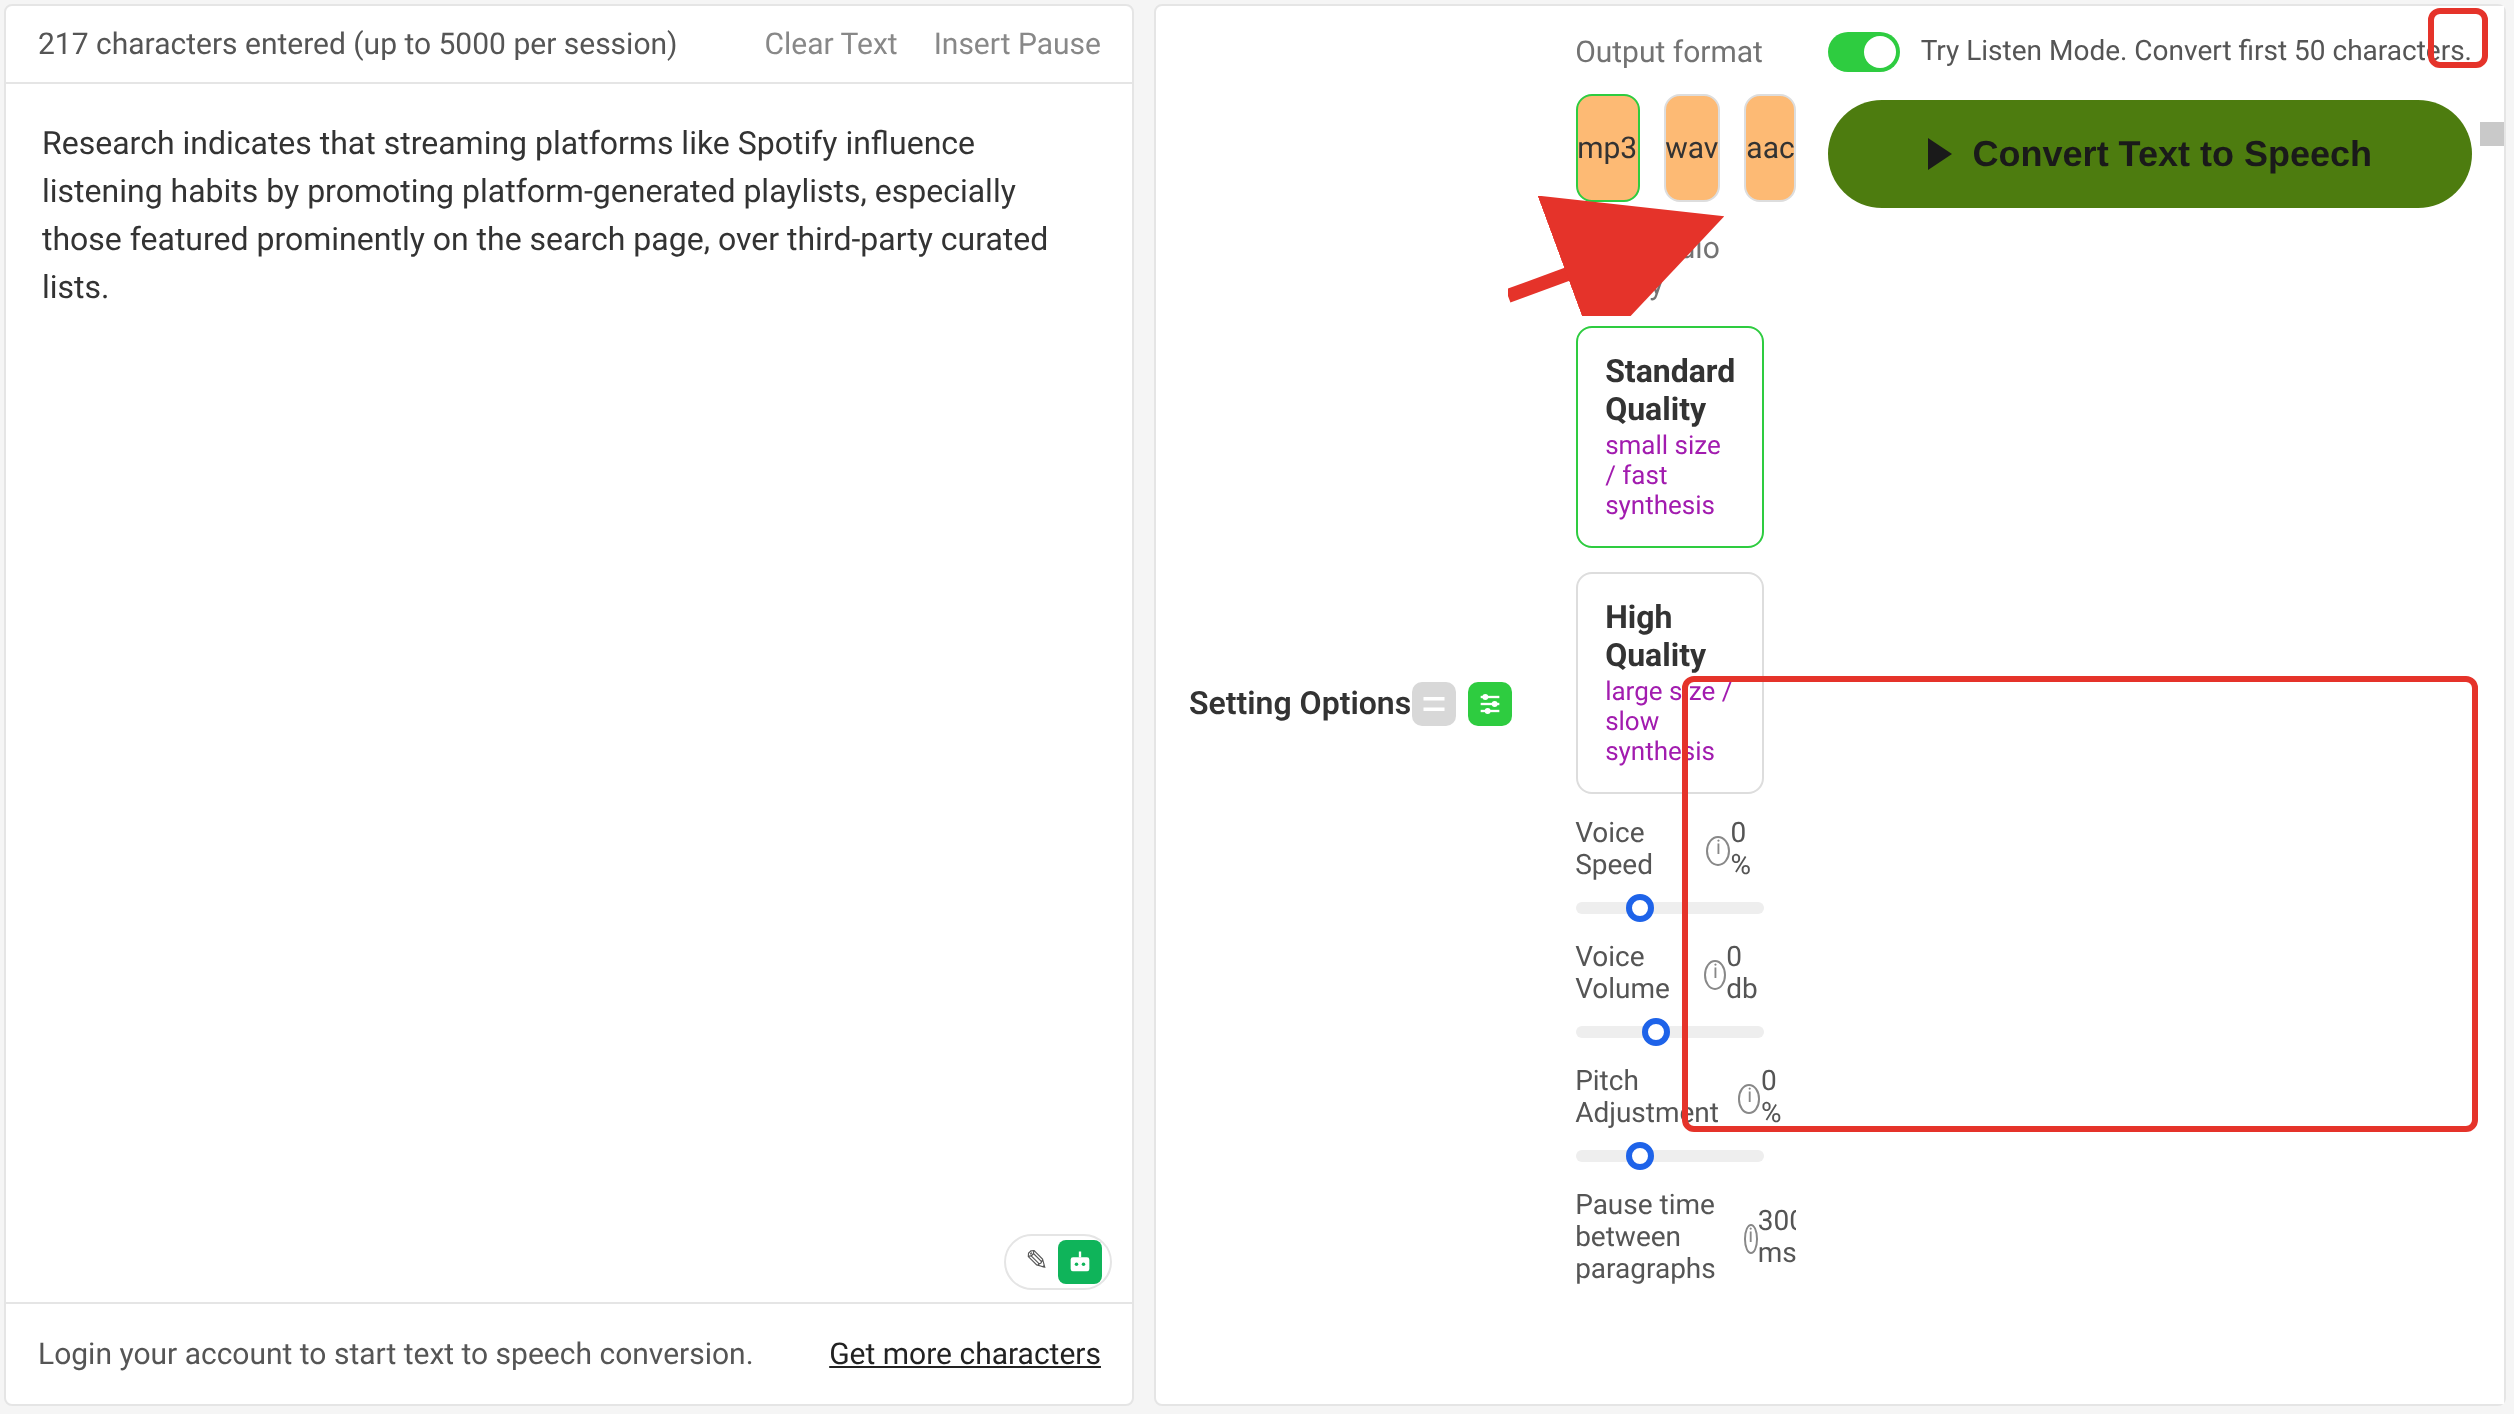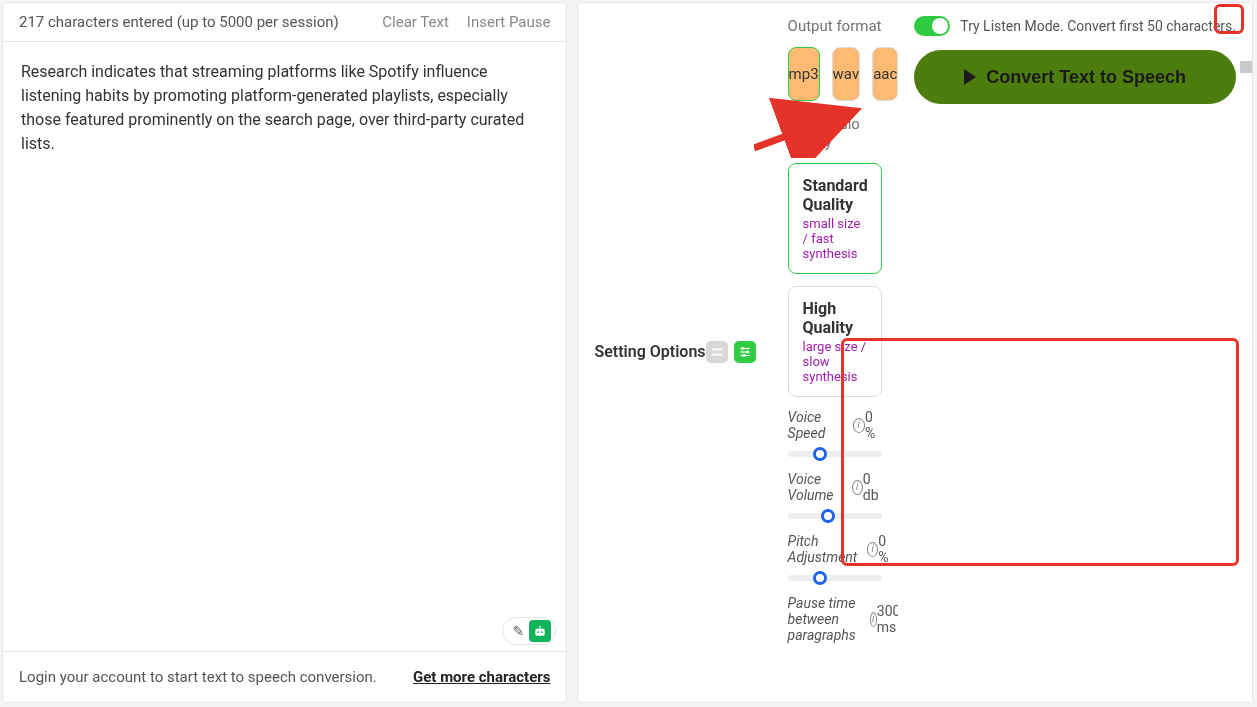--- a/index.html
+++ b/index.html
@@ -60,21 +60,21 @@
   .ic-bot { background:#0fb45a; color:#fff; border-radius:4px; width:20px; height:20px; font-size:12px;}
   .left-footer {
     display: flex;
     justify-content: space-between;
     align-items: center;
     padding: 16px 16px;
     border-top: 1px solid #e5e5e5;
     color: #555;
     font-size: 15px;
   }
-  .get-more { color:#222; font-weight:700; text-decoration: underline; cursor:pointer;}
+  .get-more { color:#222; font-weight:400; text-decoration: underline; cursor:pointer;}
   .right-panel {
     flex: 1;
     background: #fff;
     border: 1px solid #e5e5e5;
     margin: 2px 4px 4px 10px;
     border-radius: 4px;
     display: flex;
     position: relative;
   }
   .right-header {
@@ -112,21 +112,21 @@
   .quality-card {
     border:1px solid #ddd; border-radius:8px; padding:12px 14px; margin-bottom:12px;
     cursor:pointer;
   }
   .quality-card.selected { border:1.5px solid #2ecc40; }
   .quality-title { font-size:16px; color:#333; font-weight:700;}
   .quality-sub { font-size:13px; color:#a21caf; margin-top:2px;}
   .slider-section { margin-top: 6px;}
   .slider-row { margin-bottom: 14px;}
   .slider-head { display:flex; justify-content:space-between; align-items:center; font-size:14px; color:#555; margin-bottom:10px;}
-  .slider-head .label { display:flex; align-items:center; gap:6px;font-style:italic;}
+  .slider-head .label { display:flex; align-items:center; gap:6px;}
   .info-icon {
     width:15px; height:15px; border:1.2px solid #888; border-radius:50%;
     display:inline-flex; align-items:center; justify-content:center; font-size:10px; color:#888;
     line-height:1;
   }
   .slider-track {
     position:relative; height:6px; background:#eee; border-radius:4px;
   }
   .slider-thumb {
     position:absolute; top:50%; width:14px; height:14px; border:3px solid #1e63e9;

